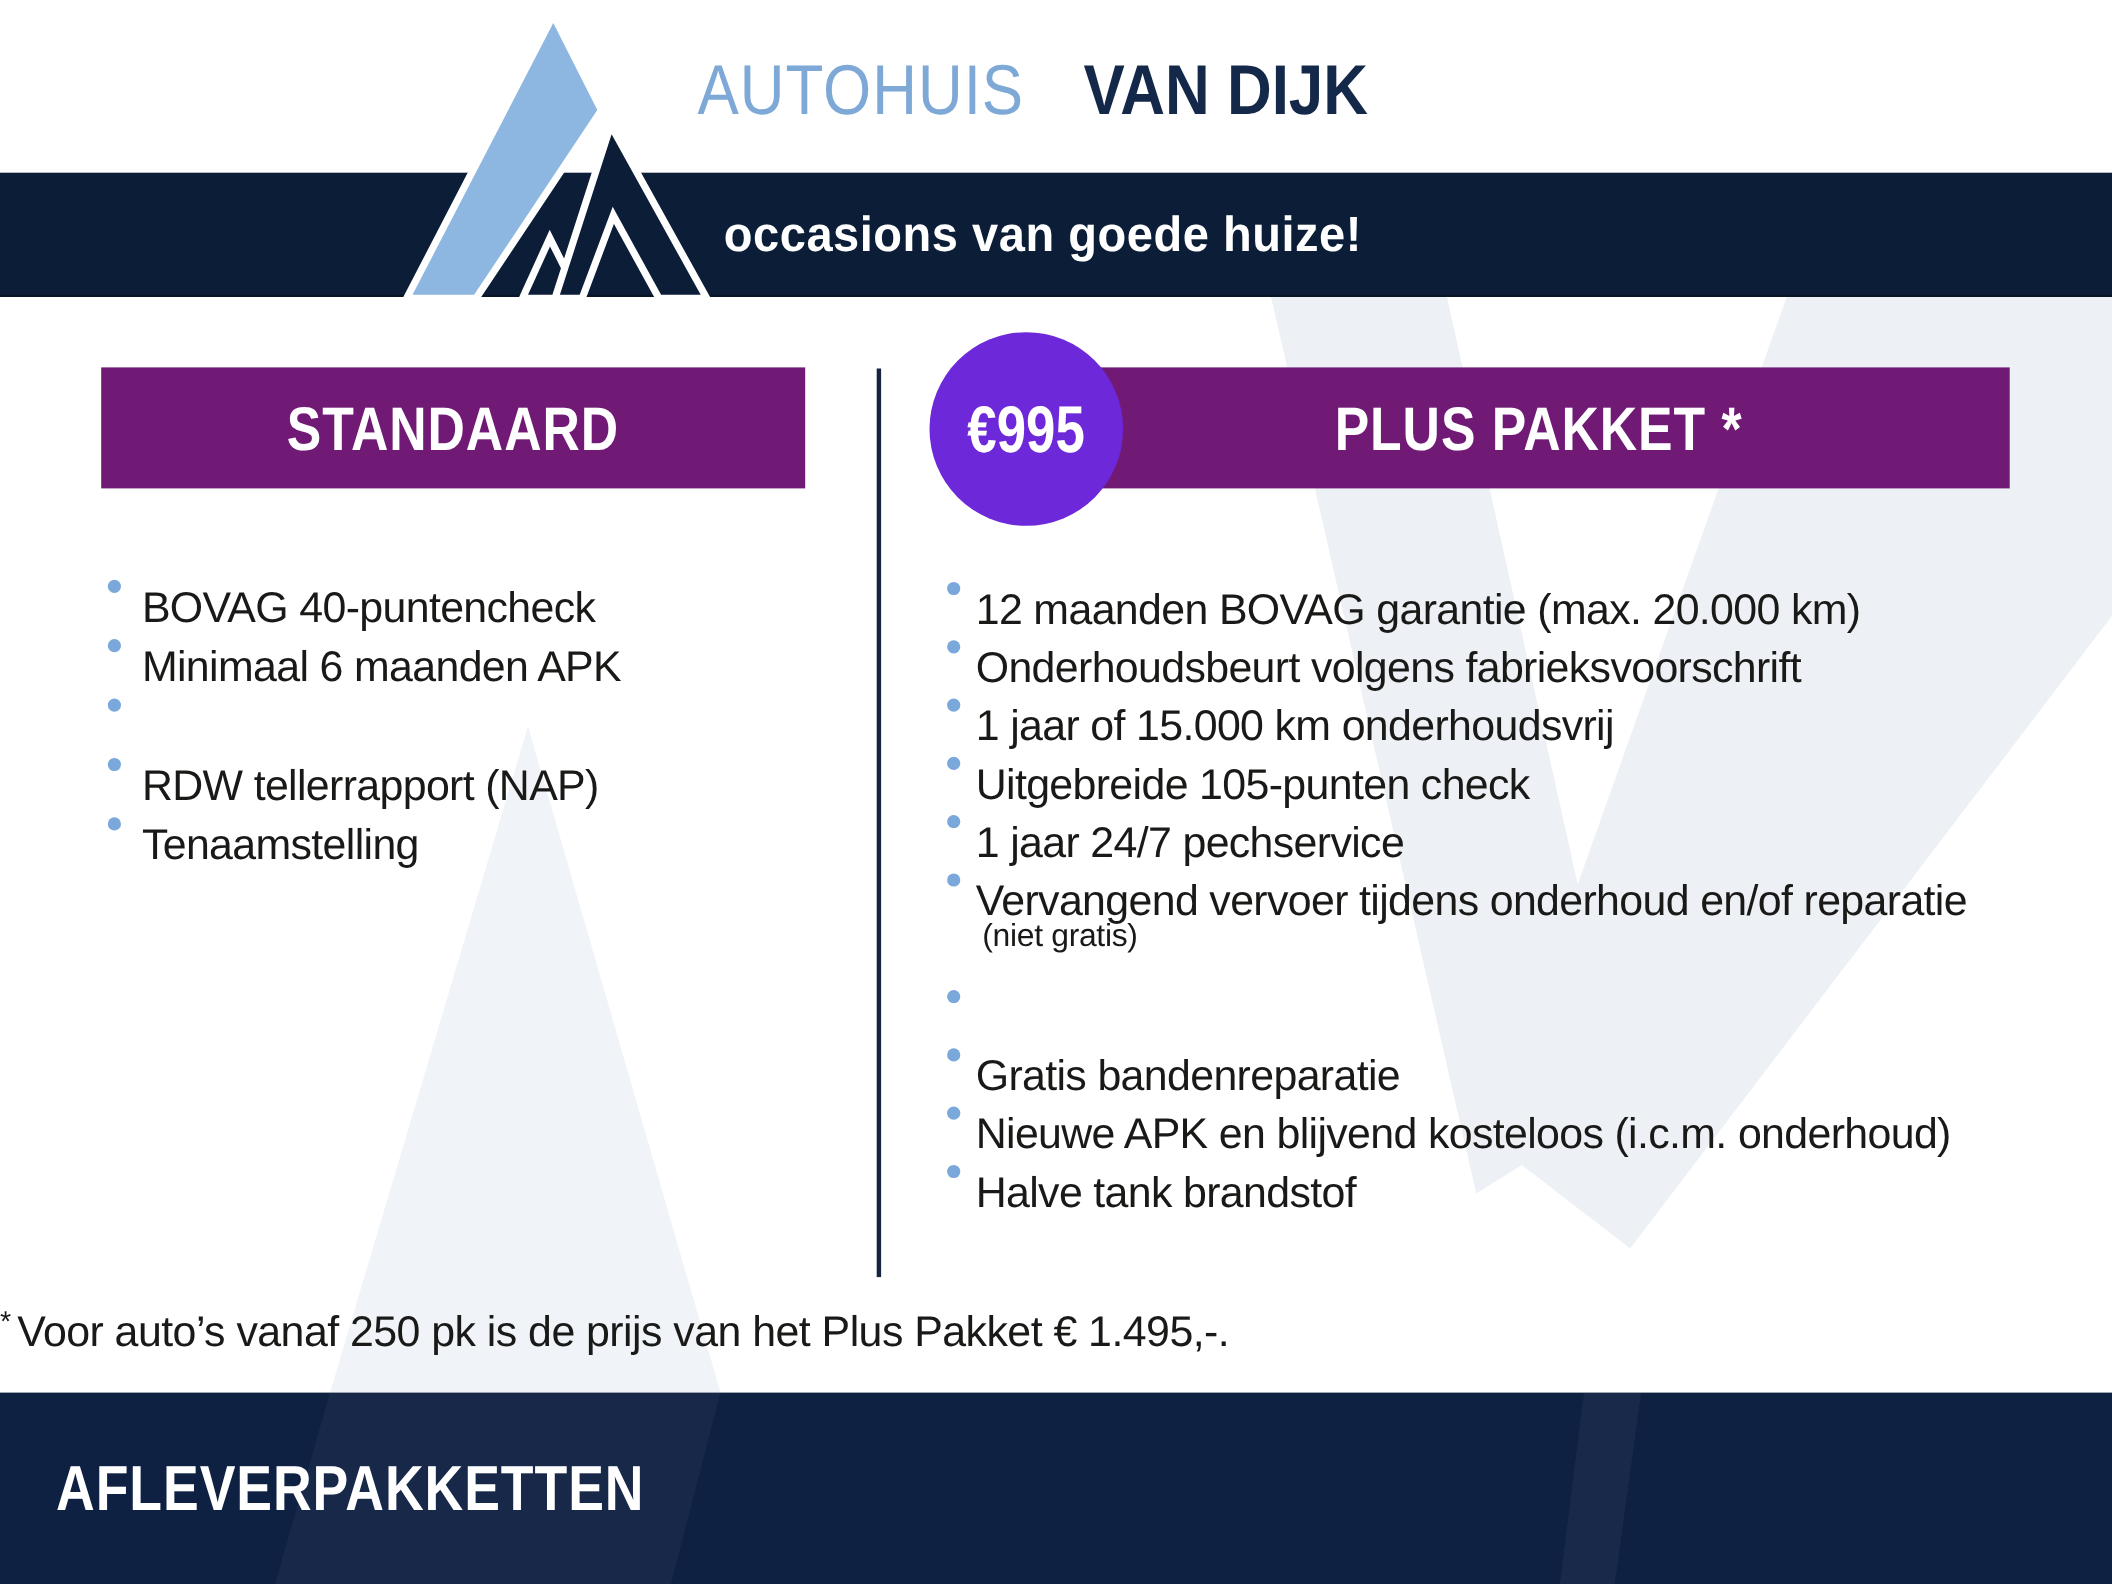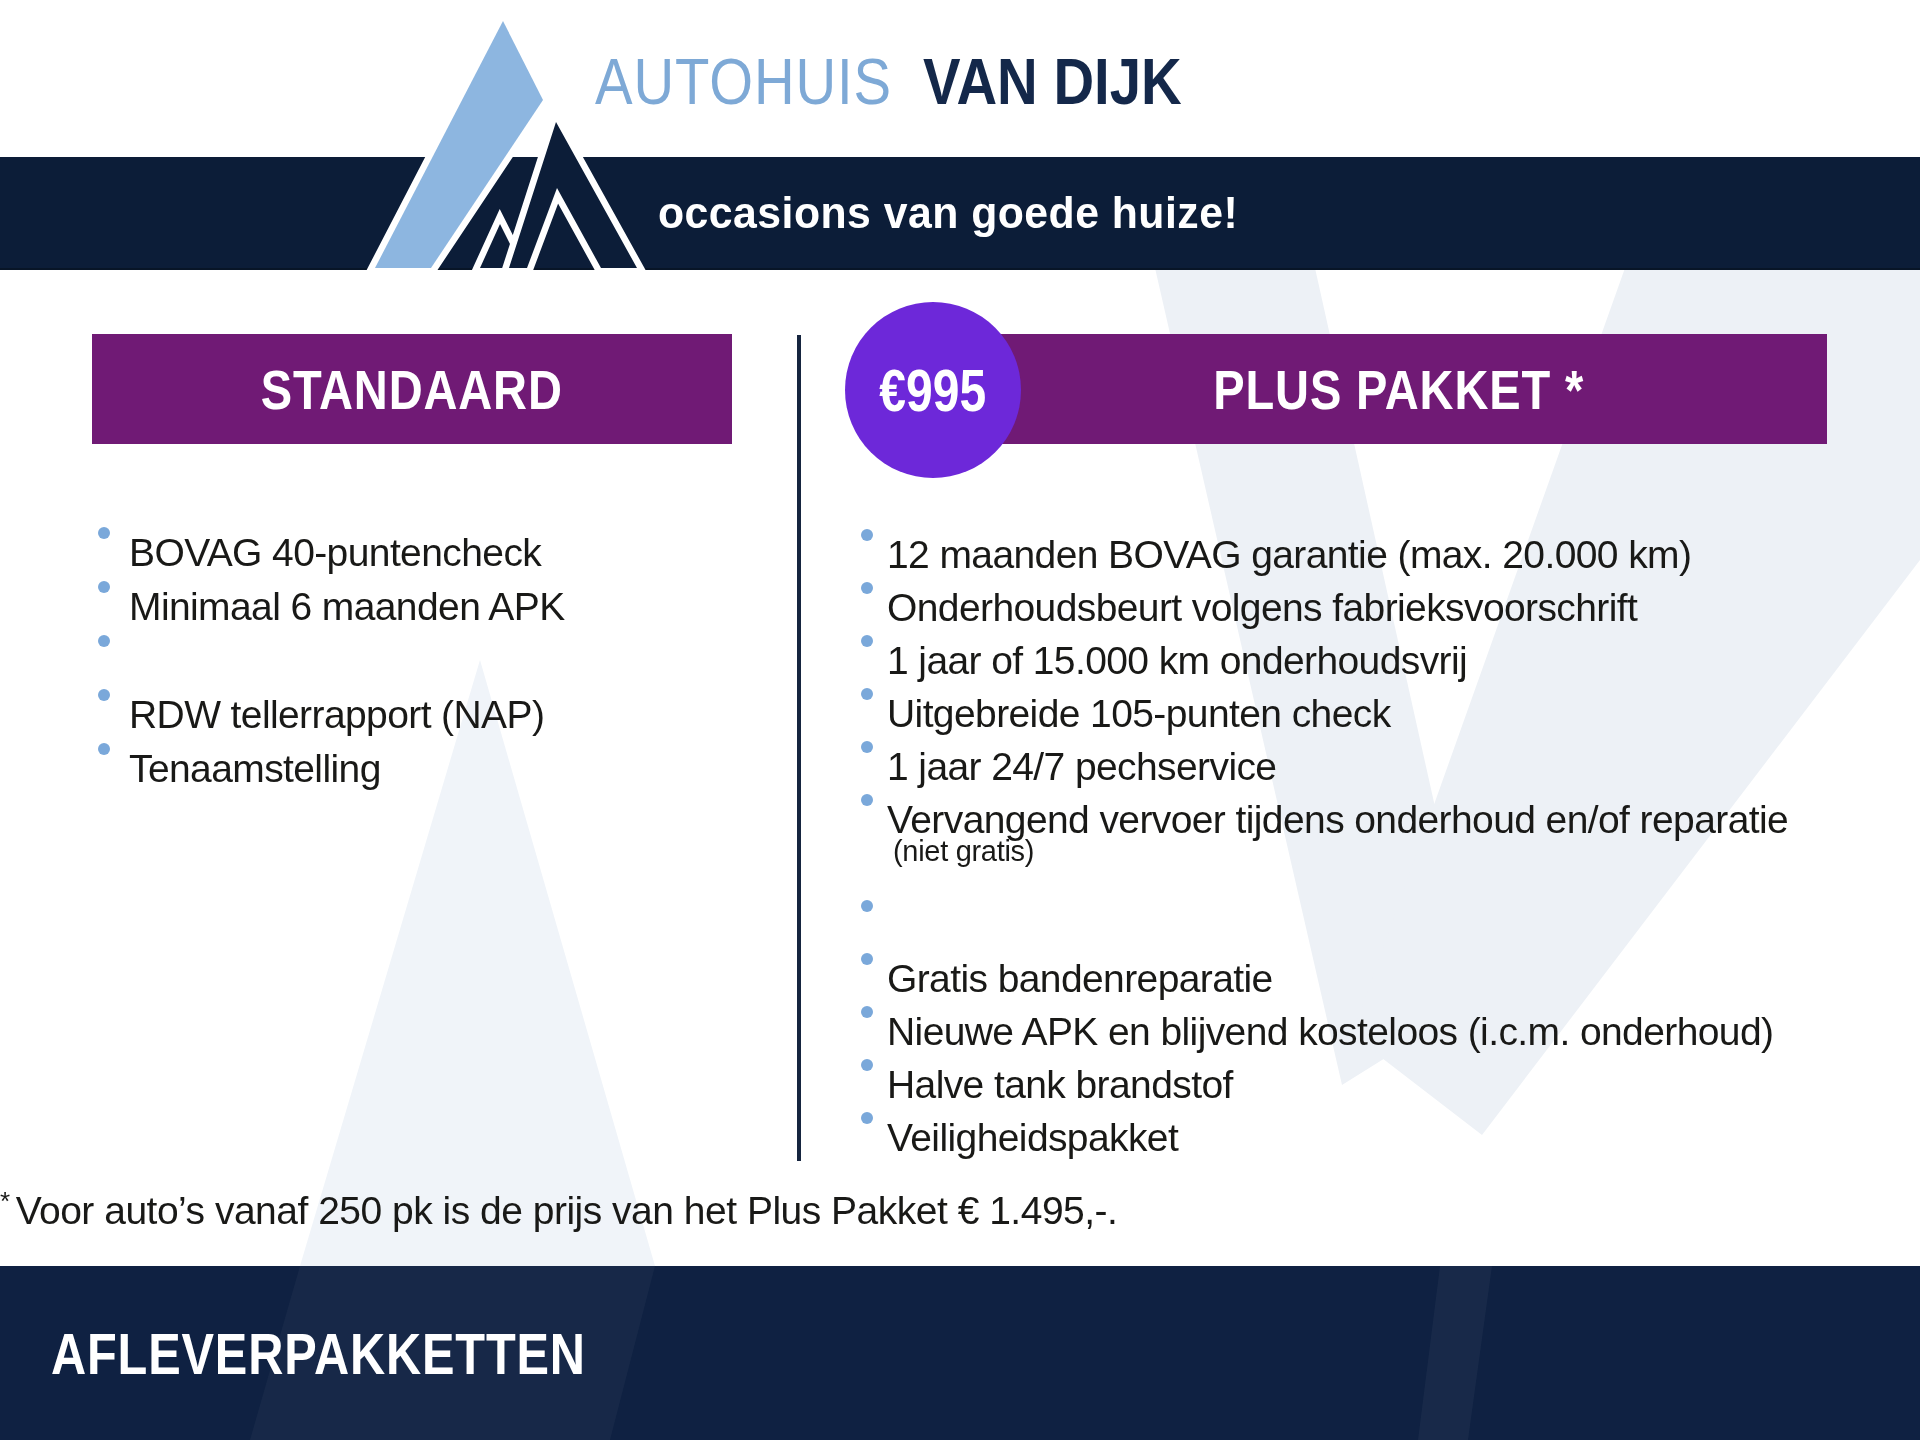--- a/index.html
+++ b/index.html
@@ -8,21 +8,21 @@
     background:#ffffff;
     font-family:"Liberation Sans", sans-serif;
     -webkit-font-smoothing:antialiased;
   }
   .abs{position:absolute;}
 
   
   .top-white{left:0;top:0;width:1920px;height:157px;background:#ffffff;z-index:2;}
   .navy-band{left:0;top:157px;width:1920px;height:111px;background:#0c1d38;z-index:3;
              border-bottom:2px solid #081527;}
-  .brand-line{left:595px;top:36px;height:92px;display:flex;align-items:center;gap:8px;z-index:6;white-space:nowrap;}
+  .brand-line{left:634px;top:36px;height:92px;display:flex;align-items:center;gap:31px;z-index:6;white-space:nowrap;}
   .brand-light{font-size:64px;font-weight:400;color:#7ea9d6;letter-spacing:1px;
                transform:scaleX(0.88);transform-origin:left center;display:inline-block;}
   .brand-bold{font-size:64px;font-weight:800;color:#14284a;letter-spacing:0px;
               transform:scaleX(0.88);transform-origin:left center;display:inline-block;margin-left:-18px;}
   .tagline{left:658px;top:157px;height:111px;display:flex;align-items:center;z-index:6;}
   .tagline span{color:#ffffff;font-size:45px;font-weight:700;letter-spacing:0.5px;
                 transform:scaleX(0.95);transform-origin:left center;display:inline-block;white-space:nowrap;}
   .logo-svg{left:280px;top:0;z-index:5;}
 
   
@@ -186,24 +186,20 @@
     <li class="row">
       <span class="dot"></span>
       <span class="txt">Nieuwe APK en blijvend kosteloos (i.c.m. onderhoud)</span>
     </li>
 
     <li class="row">
       <span class="dot"></span>
       <span class="txt">Halve tank brandstof</span>
     </li>
 
-    <li class="row">
-      <span class="dot"></span>
-      <span class="txt">Veiligheidspakket</span>
-    </li>
 
   </ul>
 
 <div class="abs footnote">
   <sup>*</sup><span>Voor auto’s vanaf 250 pk is de prijs van het Plus Pakket €&nbsp;1.495,-.</span>
 </div>
 
 <div class="abs footer-bar">
   <svg class="footer-wm" width="1920" height="174" viewBox="0 0 1920 174">
     <polygon points="300,0 655,0 610,174 250,174" fill="rgba(255,255,255,0.035)"></polygon>

